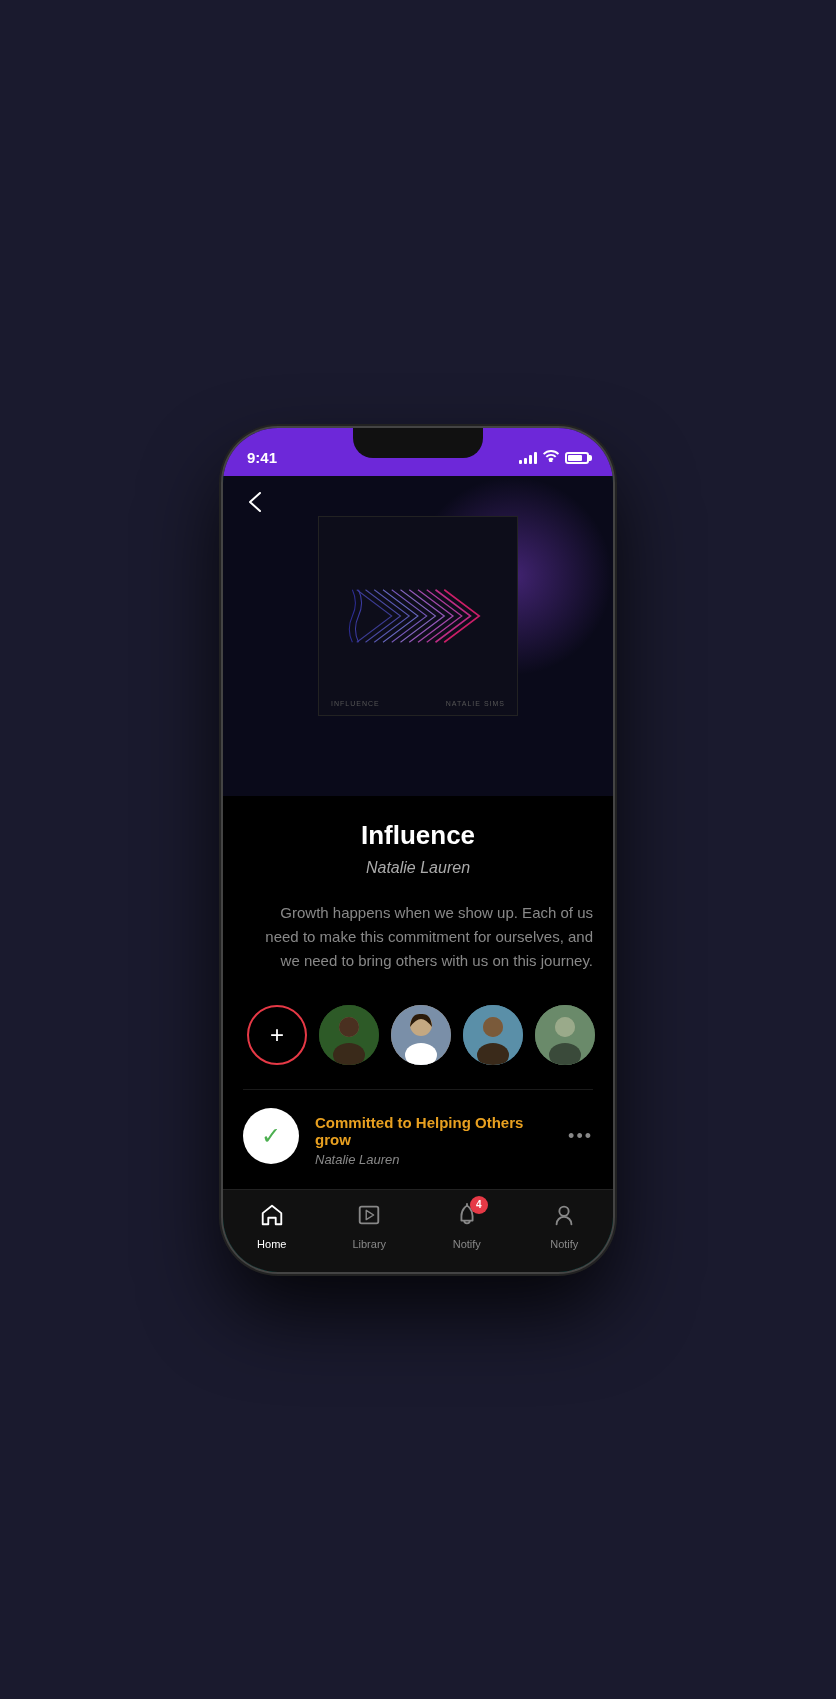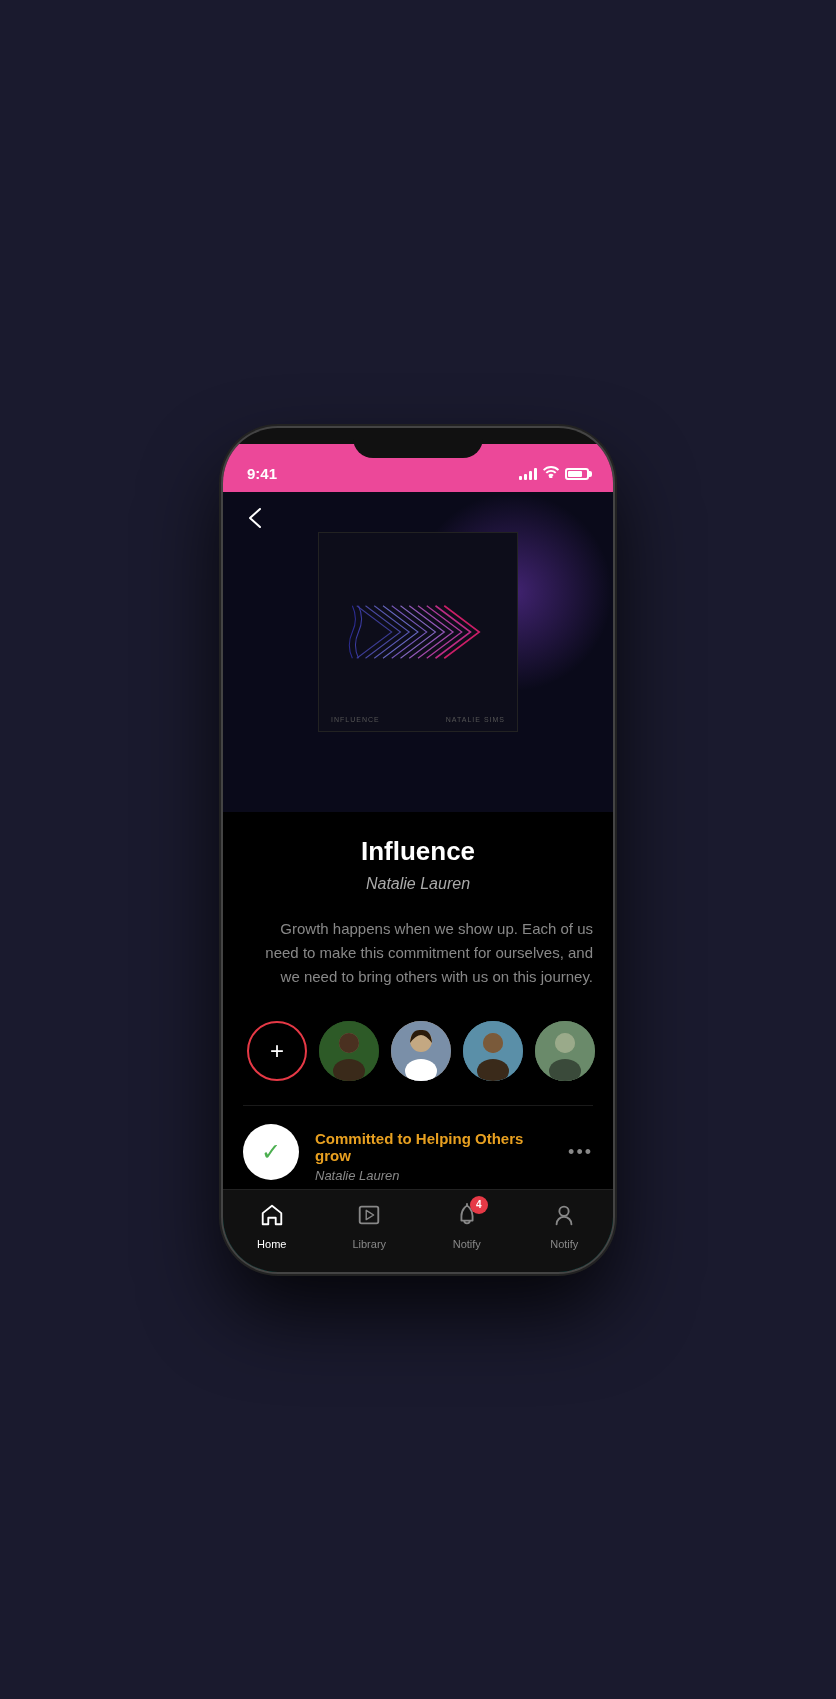--- a/index.html
+++ b/index.html
@@ -38,28 +38,27 @@
       width: 130px;
       height: 30px;
       background: #111;
       border-radius: 0 0 20px 20px;
       z-index: 100;
     }
 
     
     .status-bar {
       height: 48px;
-      background: #ec4899;
+      background: #6d28d9;
       display: flex;
       align-items: center;
       justify-content: space-between;
       padding: 12px 24px 0;
       flex-shrink: 0;
       z-index: 10;
-      margin-top: 16px;
     }
 
     .status-time {
       color: #fff;
       font-size: 15px;
       font-weight: 600;
     }
 
     .status-icons {
       display: flex;

